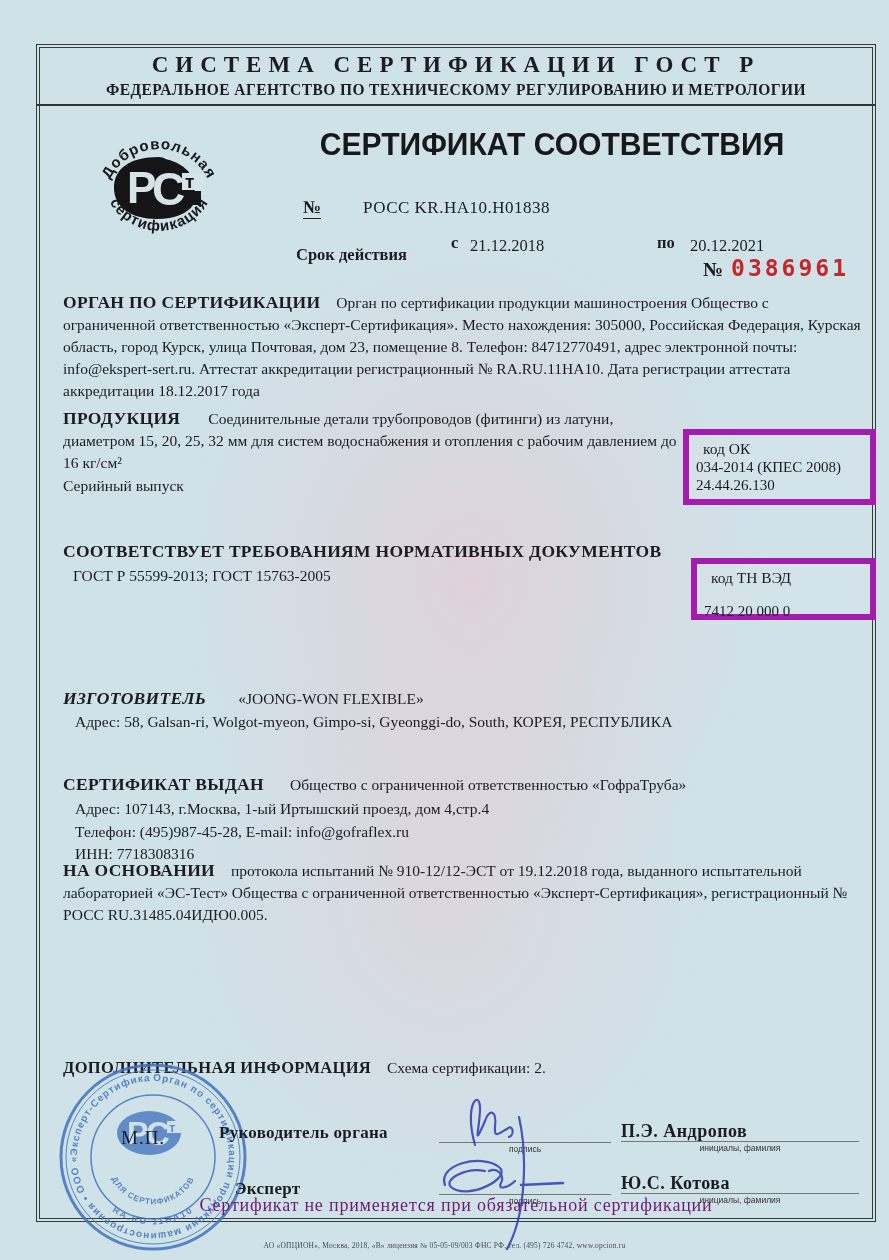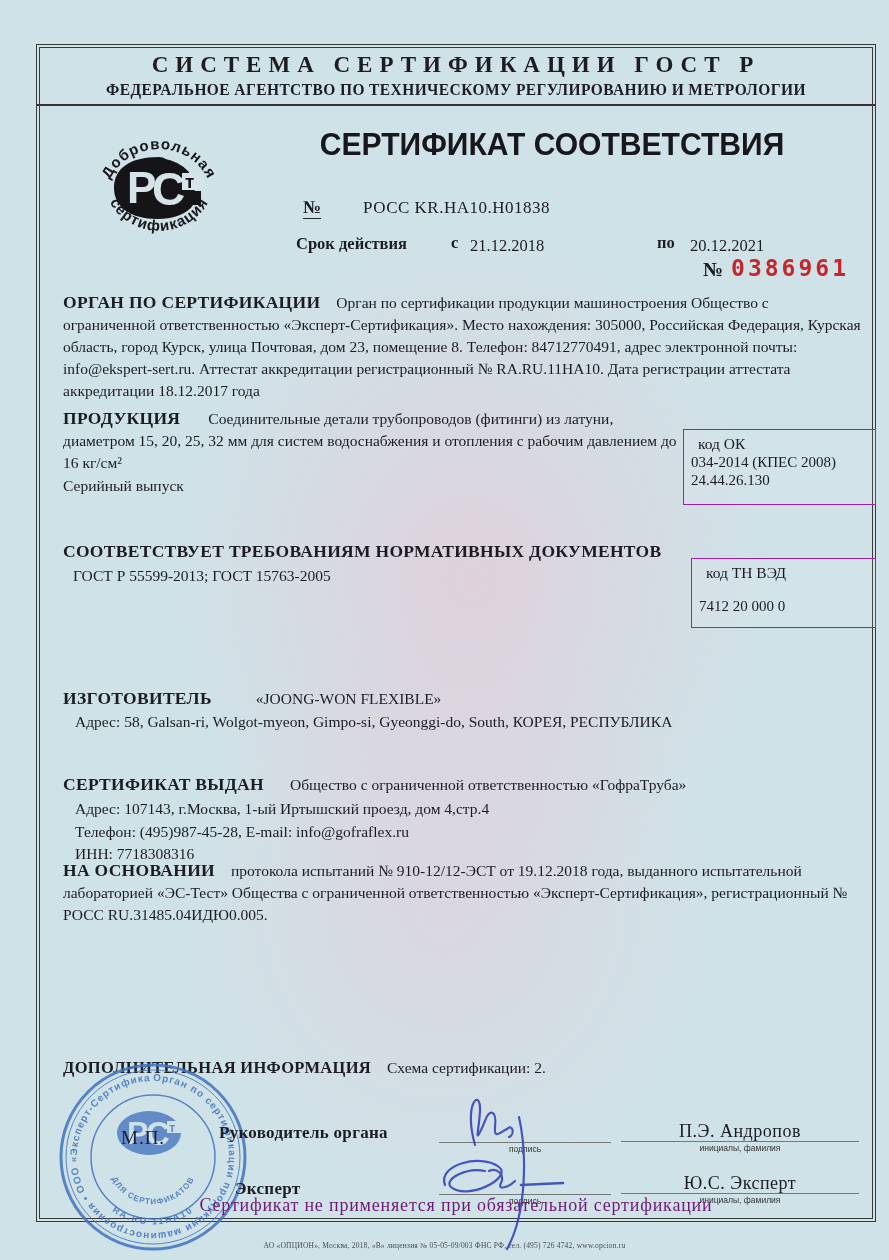--- a/index.html
+++ b/index.html
@@ -34,27 +34,27 @@
   .validlabel { font-weight:bold; font-size:16.5px; }
   .validdate { font-size:16.5px; }
   .rednum-row { right:26px; top:210px; font-size:20px; font-weight:bold; }
   .rednum {
     font-family:"DejaVu Sans Mono", monospace; font-size:23px; font-weight:bold;
     color:#c5262b; letter-spacing:3px; margin-left:8px;
   }
   .sec-label { font-weight:bold; font-size:17.5px; letter-spacing:.3px; margin-right:16px; }
   .body-text { font-size:15.5px; }
   p.sec { line-height:22px; }
-  .codebox { border:1px solid #a21caf; background:rgba(255,255,255,.08); font-size:15px; }
+  .codebox { border:6px solid #a21caf; background:rgba(255,255,255,.08); font-size:15px; }
   .codebox .cb-label { display:block; padding:5px 0 0 14px; font-size:15.5px; }
   .codebox .cb-line { display:block; padding:1px 0 0 7px; }
   .sigrole { font-weight:bold; font-size:17px; letter-spacing:.3px; font-family:"Liberation Serif", serif; }
   .sigline { border-bottom:1.5px solid #777; height:20px; text-align:center; }
   .siglabel { display:block; text-align:center; font-family:"Liberation Sans", sans-serif; font-size:8.5px; color:#333; padding-top:1px; }
-  .signame { display:block; text-align:center; font-size:18px; letter-spacing:.5px; line-height:20px; }
+  .signame { display:block; font-size:18px; letter-spacing:.5px; line-height:20px;font-weight:bold; }
   .namebox { }
   .mp { font-size:19px; letter-spacing:1px; color:#1d1d30; }
   .bottomnote { left:0; top:1150px; width:100%; text-align:center; font-size:18px; letter-spacing:.8px; color:#701a75; }
   .printfooter {
     position:absolute; left:0; top:1241px; width:100%; text-align:center;
     font-family:Liberation Serif, serif; font-size:7.5px; color:#4a4a52; letter-spacing:.2px;
   }
   svg text { font-family:"Liberation Sans", sans-serif; }
   .stamp { opacity:.85; }
 </style>
@@ -87,21 +87,21 @@
       <rect x="93" y="56" width="22" height="17" fill="#d6e4e9"></rect>
       <text x="96" y="71" font-size="19" font-weight="bold" fill="#151518">т</text>
     </g>
   </svg>
 
   <div class="abs title">СЕРТИФИКАТ СООТВЕТСТВИЯ</div>
 
   <span class="abs numlabel" style="left:266px; top:152px;">№</span>
   <span class="abs numvalue" style="left:326px; top:153px;">РОСС KR.HA10.H01838</span>
 
-  <span class="abs validlabel" style="left:259px; top:189px;text-align:right;">Срок действия</span>
+  <span class="abs validlabel" style="left:259px; top:200px;text-align:right;">Срок действия</span>
   <span class="abs validlabel" style="left:414px; top:188px;">с</span>
   <span class="abs validdate" style="left:433px; top:191px;">21.12.2018</span>
   <span class="abs validlabel" style="left:620px; top:188px;">по</span>
   <span class="abs validdate" style="left:653px; top:191px;">20.12.2021</span>
 
   <div class="abs rednum-row">
     <span>№</span><span class="rednum">0386961</span>
   </div>
 
   <p class="sec abs" style="left:26px; top:246px; width:798px;font-family:Liberation Serif, serif;">
@@ -115,27 +115,27 @@
 
   <div class="abs codebox" style="left:646px; top:384px; width:193px; height:76px;">
     <span class="cb-label">код ОК</span>
     <span class="cb-line">034-2014 (КПЕС 2008)</span>
     <span class="cb-line">24.44.26.130</span>
   </div>
 
   <div class="abs sec-label" style="left:26px; top:496px;">СООТВЕТСТВУЕТ ТРЕБОВАНИЯМ НОРМАТИВНЫХ ДОКУМЕНТОВ</div>
   <div class="abs body-text" style="left:36px; top:522px;">ГОСТ Р 55599-2013; ГОСТ 15763-2005</div>
 
-  <div class="abs codebox" style="left:654px; top:513px; width:185px; height:70px;">
+  <div class="abs codebox" style="left:654px; top:513px; width:185px; height:62px;">
     <span class="cb-label">код ТН ВЭД</span>
     <span class="cb-line" style="padding-top:16px;">7412 20 000 0</span>
   </div>
 
   <p class="sec abs" style="left:26px; top:642px; width:780px;">
-    <span class="sec-label" style="margin-right:44px;">ИЗГОТОВИТЕЛЬ</span><span class="body-text">«JOONG-WON FLEXIBLE»</span>
+    <span class="sec-label" style="margin-right:32px;font-style:italic;">ИЗГОТОВИТЕЛЬ</span><span class="body-text">«JOONG-WON FLEXIBLE»</span>
   </p>
   <div class="abs body-text" style="left:38px; top:668px;">Адрес: 58, Galsan-ri, Wolgot-myeon, Gimpo-si, Gyeonggi-do, South, КОРЕЯ, РЕСПУБЛИКА</div>
 
   <p class="sec abs" style="left:26px; top:728px; width:800px;">
     <span class="sec-label" style="margin-right:26px;">СЕРТИФИКАТ ВЫДАН</span><span class="body-text">Общество с ограниченной ответственностью «ГофраТруба»</span>
   </p>
   <div class="abs body-text" style="left:38px; top:755px;">Адрес: 107143, г.Москва, 1-ый Иртышский проезд, дом 4,стр.4</div>
   <div class="abs body-text" style="left:38px; top:778px;">Телефон: (495)987-45-28, E-mail: info@gofraflex.ru</div>
   <div class="abs body-text" style="left:38px; top:800px;">ИНН: 7718308316</div>
 
@@ -187,21 +187,21 @@
   <div class="abs" style="left:402px; top:1130px; width:172px;">
     <div class="sigline"></div>
     <span class="siglabel">подпись</span>
   </div>
 
   <div class="abs namebox" style="left:584px; top:1076px; width:238px;">
     <span class="signame" style="border-bottom:1.5px solid #777;">П.Э. Андропов</span>
     <span class="siglabel">инициалы, фамилия</span>
   </div>
   <div class="abs namebox" style="left:584px; top:1128px; width:238px;">
-    <span class="signame" style="border-bottom:1.5px solid #777;">Ю.С. Эксперт</span>
+    <span class="signame" style="border-bottom:1.5px solid #777;">Ю.С. Котова</span>
     <span class="siglabel">инициалы, фамилия</span>
   </div>
 
   <svg class="abs" style="left:386px; top:1038px;" width="215" height="172" viewBox="0 0 215 172">
     <g stroke="#3646b8" stroke-width="2.2" fill="none" stroke-linecap="round" opacity=".9">
       <path d="M52,62 C40,20 58,4 57,28 C56,48 50,66 62,38 C66,26 74,26 72,44 C71,56 76,50 84,46"></path>
       <path d="M84,46 C90,40 92,52 86,54"></path>
       <path d="M22,102 C14,82 58,70 76,84 C90,95 44,118 28,104 C20,96 44,84 62,88"></path>
       <path d="M66,88 C74,84 82,92 78,100 C74,108 86,104 92,98"></path>
       <path d="M96,34 C104,70 104,130 84,166"></path>

